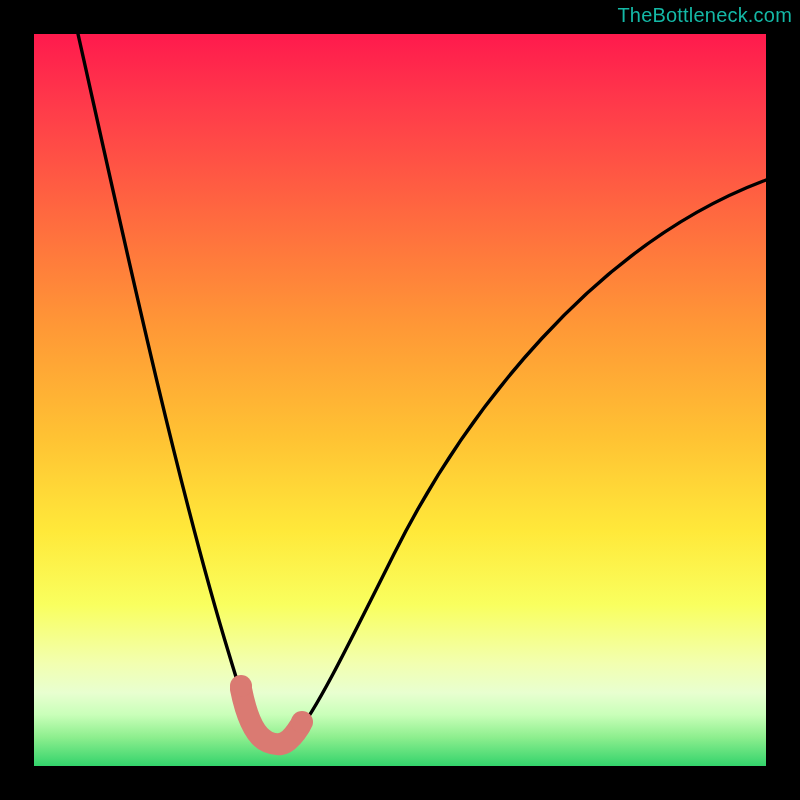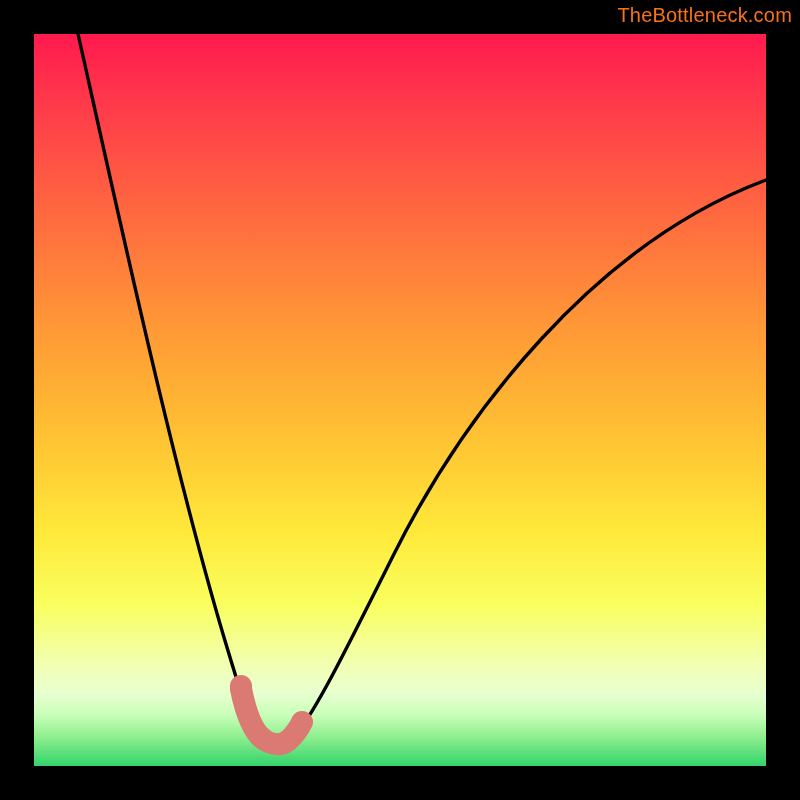--- a/index.html
+++ b/index.html
@@ -30,21 +30,21 @@
       #c9ffb9 93%,
       #8fef8f 96%,
       #33d36b 100%
     );
     overflow: hidden;
   }
   .watermark {
     position: absolute;
     top: 4px;
     right: 8px;
-    color: #f97316;
+    color: #14b8a6;
     font-size: 20px;
     font-weight: 500;
     letter-spacing: 0.2px;
     z-index: 5;
   }
   svg.curve {
     position: absolute;
     left: 0;
     top: 0;
     width: 732px;

